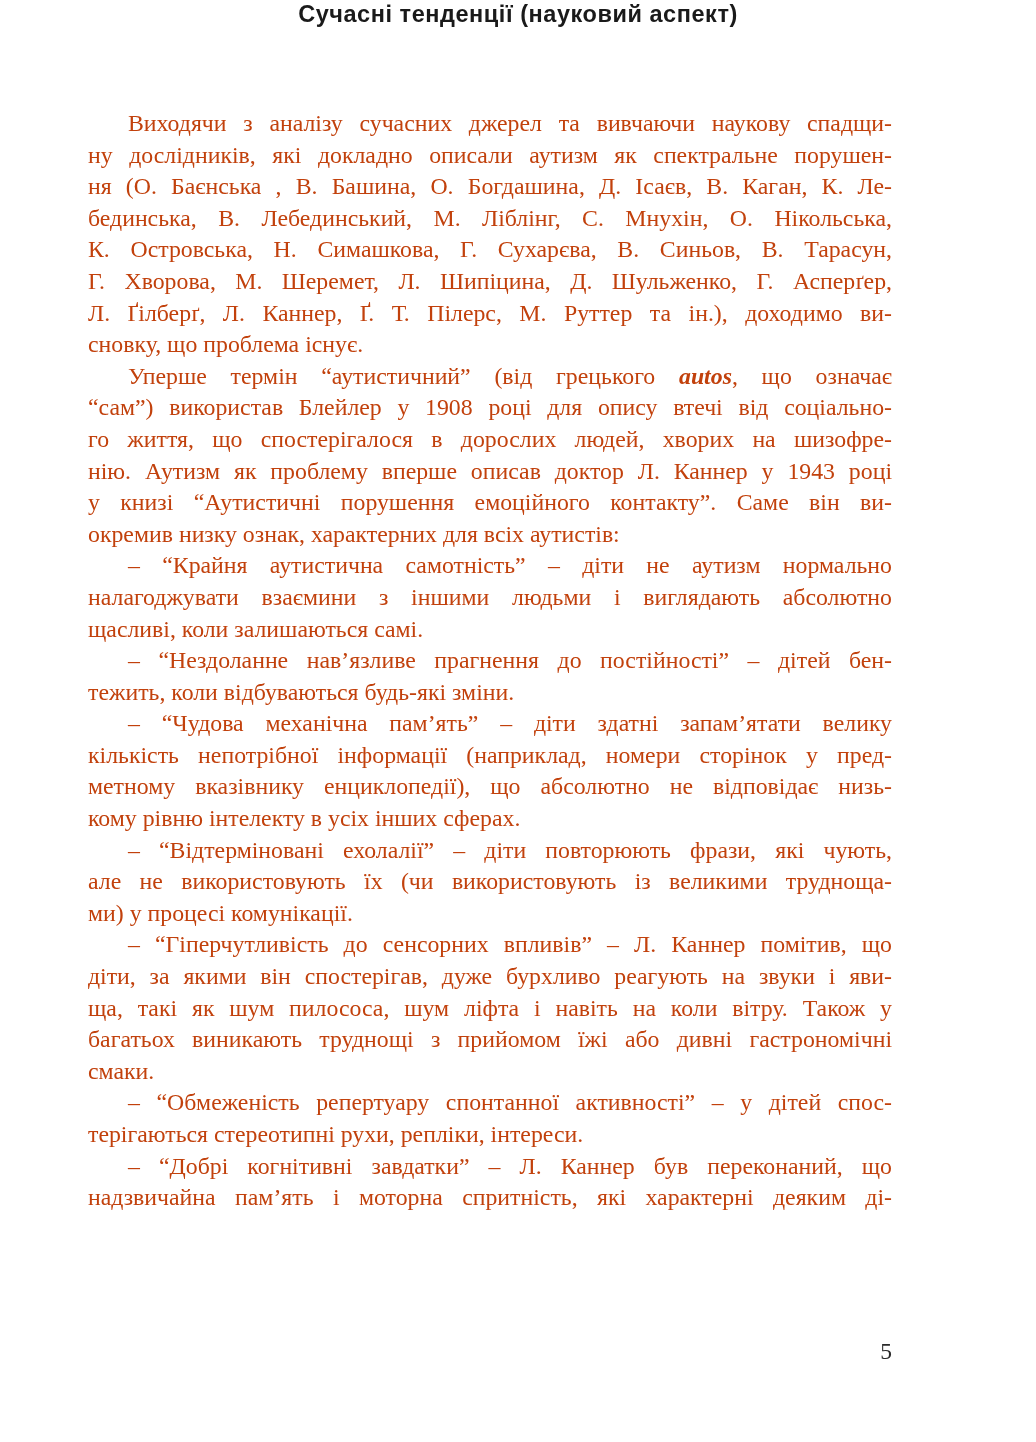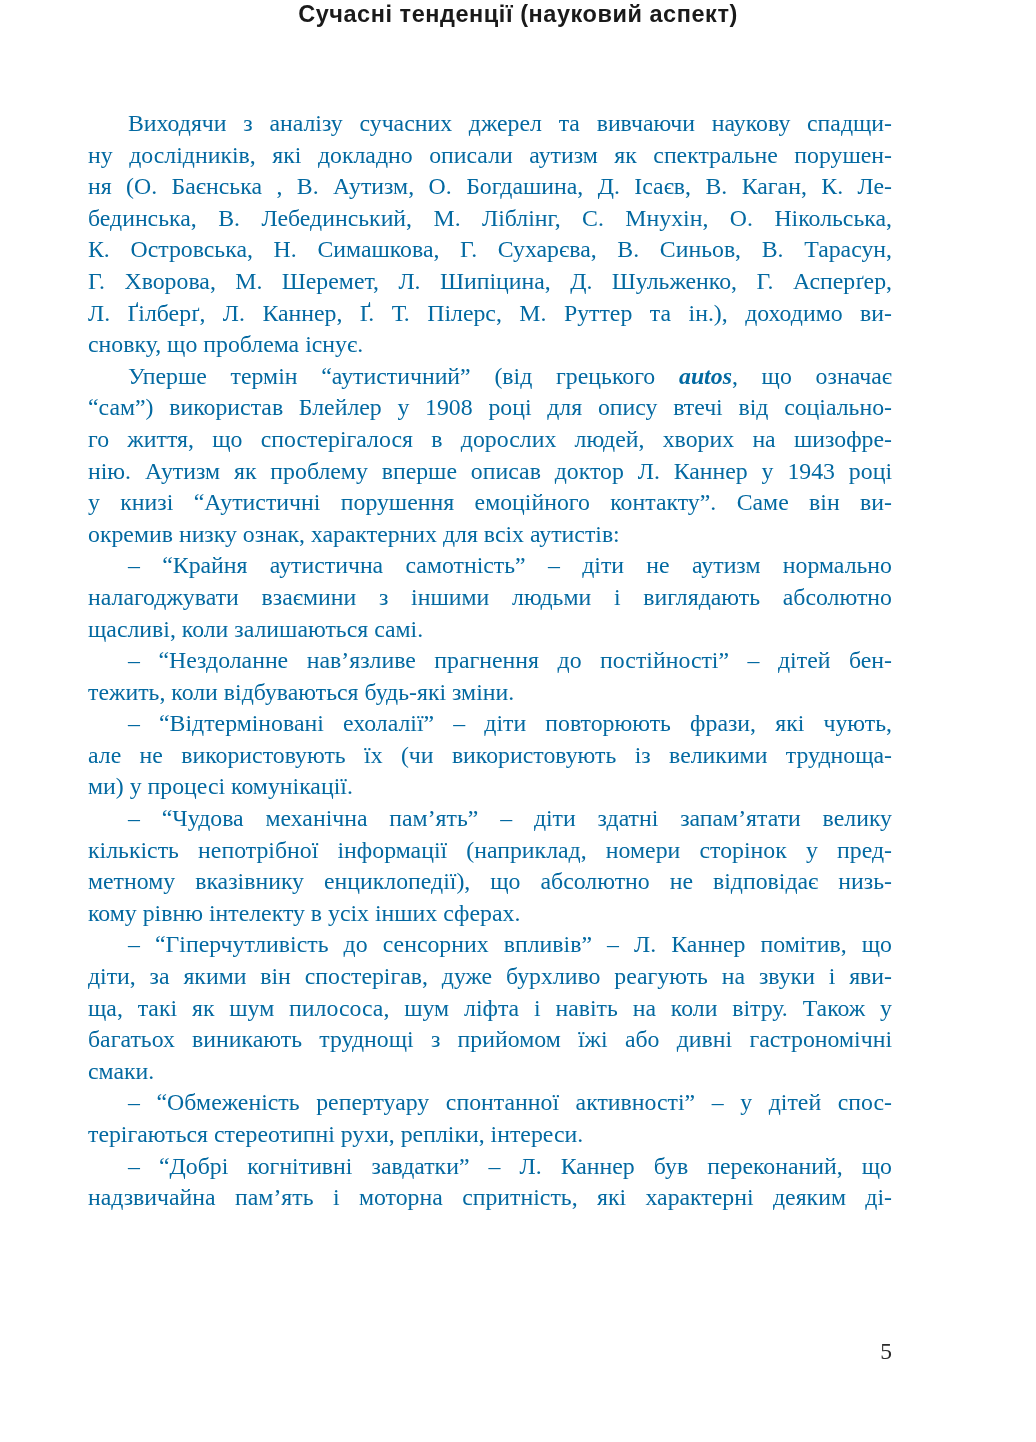--- a/index.html
+++ b/index.html
@@ -44,21 +44,21 @@
   }
 
   
   .ln {
     display: block;
     width: 100%;
     white-space: pre;
     font-family: "Liberation Serif", "DejaVu Serif", serif;
     font-size: 23.8px;
     line-height: 31.6px;
-    color: #0369a1;
+    color: #c2410c;
   }
 
   
   .ln.just {
     text-align: justify;
     text-align-last: justify;
     white-space: normal;
   }
 
   
@@ -94,21 +94,21 @@
 
 <div class="page">
 
   <h1 class="doc-title">Сучасні тенденції (науковий аспект)</h1>
 
   <div class="content">
 
     <div class="body-block">
       <span class="ln just indent">Виходячи з аналізу сучасних джерел та вивчаючи наукову спадщи-</span>
       <span class="ln just">ну дослідників, які докладно описали аутизм як спектральне порушен-</span>
-      <span class="ln just">ня (О. Баєнська , В. Аутизм, О. Богдашина, Д. Ісаєв, В. Каган, К. Ле-</span>
+      <span class="ln just">ня (О. Баєнська , В. Башина, О. Богдашина, Д. Ісаєв, В. Каган, К. Ле-</span>
       <span class="ln just">бединська, В. Лебединський, М. Ліблінг, С. Мнухін, О. Нікольська,</span>
       <span class="ln just">К. Островська, Н. Симашкова, Г. Сухарєва, В. Синьов, В. Тарасун,</span>
       <span class="ln just">Г. Хворова, М. Шеремет, Л. Шипіцина, Д. Шульженко, Г. Асперґер,</span>
       <span class="ln just">Л. Ґілберґ, Л. Каннер, Ґ. Т. Пілерс, М. Руттер та ін.), доходимо ви-</span>
       <span class="ln last">сновку, що проблема існує.</span>
     </div>
 
     <div class="body-block">
       <span class="ln just indent" id="p2l0">Уперше термін “аутистичний” (від грецького <span class="ital">autos</span>, що означає</span>
       <span class="ln just">“сам”) використав Блейлер у 1908 році для опису втечі від соціально-</span>
@@ -123,30 +123,30 @@
       <span class="ln just">налагоджувати взаємини з іншими людьми і виглядають абсолютно</span>
       <span class="ln last">щасливі, коли залишаються самі.</span>
     </div>
 
     <div class="body-block">
       <span class="ln just indent">– “Нездоланне нав’язливе прагнення до постійності” – дітей бен-</span>
       <span class="ln last">тежить, коли відбуваються будь-які зміни.</span>
     </div>
 
     <div class="body-block">
-      <span class="ln just indent">– “Відтерміновані ехолалії” – діти повторюють фрази, які чують,</span>
-      <span class="ln just">але не використовують їх (чи використовують із великими трудноща-</span>
-      <span class="ln last">ми) у процесі комунікації.</span>
-    </div>
-
-    <div class="body-block">
       <span class="ln just indent">– “Чудова механічна пам’ять” – діти здатні запам’ятати велику</span>
       <span class="ln just">кількість непотрібної інформації (наприклад, номери сторінок у пред-</span>
       <span class="ln just">метному вказівнику енциклопедії), що абсолютно не відповідає низь-</span>
       <span class="ln last">кому рівню інтелекту в усіх інших сферах.</span>
+    </div>
+
+    <div class="body-block">
+      <span class="ln just indent">– “Відтерміновані ехолалії” – діти повторюють фрази, які чують,</span>
+      <span class="ln just">але не використовують їх (чи використовують із великими трудноща-</span>
+      <span class="ln last">ми) у процесі комунікації.</span>
     </div>
 
     <div class="body-block">
       <span class="ln just indent">– “Гіперчутливість до сенсорних впливів” – Л. Каннер помітив, що</span>
       <span class="ln just">діти, за якими він спостерігав, дуже бурхливо реагують на звуки і яви-</span>
       <span class="ln just">ща, такі як шум пилососа, шум ліфта і навіть на коли вітру. Також у</span>
       <span class="ln just">багатьох виникають труднощі з прийомом їжі або дивні гастрономічні</span>
       <span class="ln last">смаки.</span>
     </div>
 

